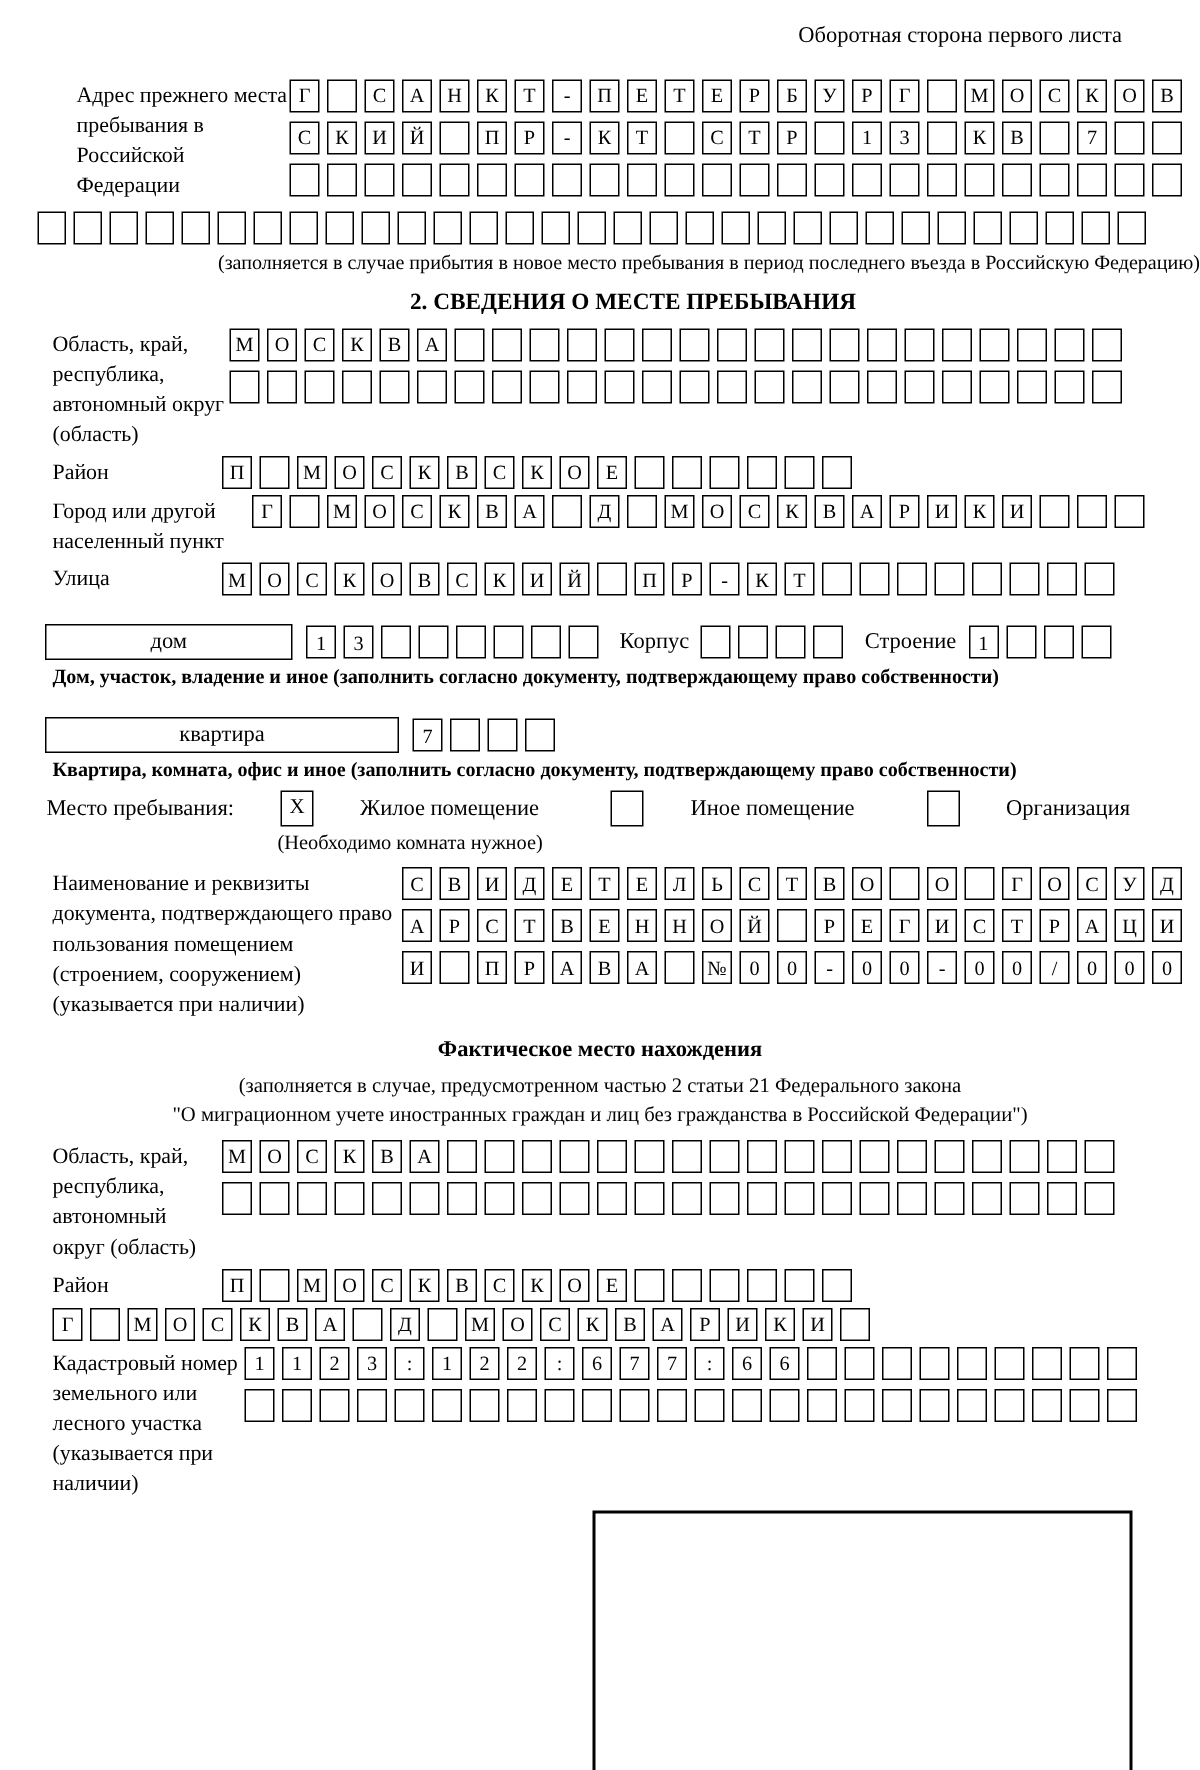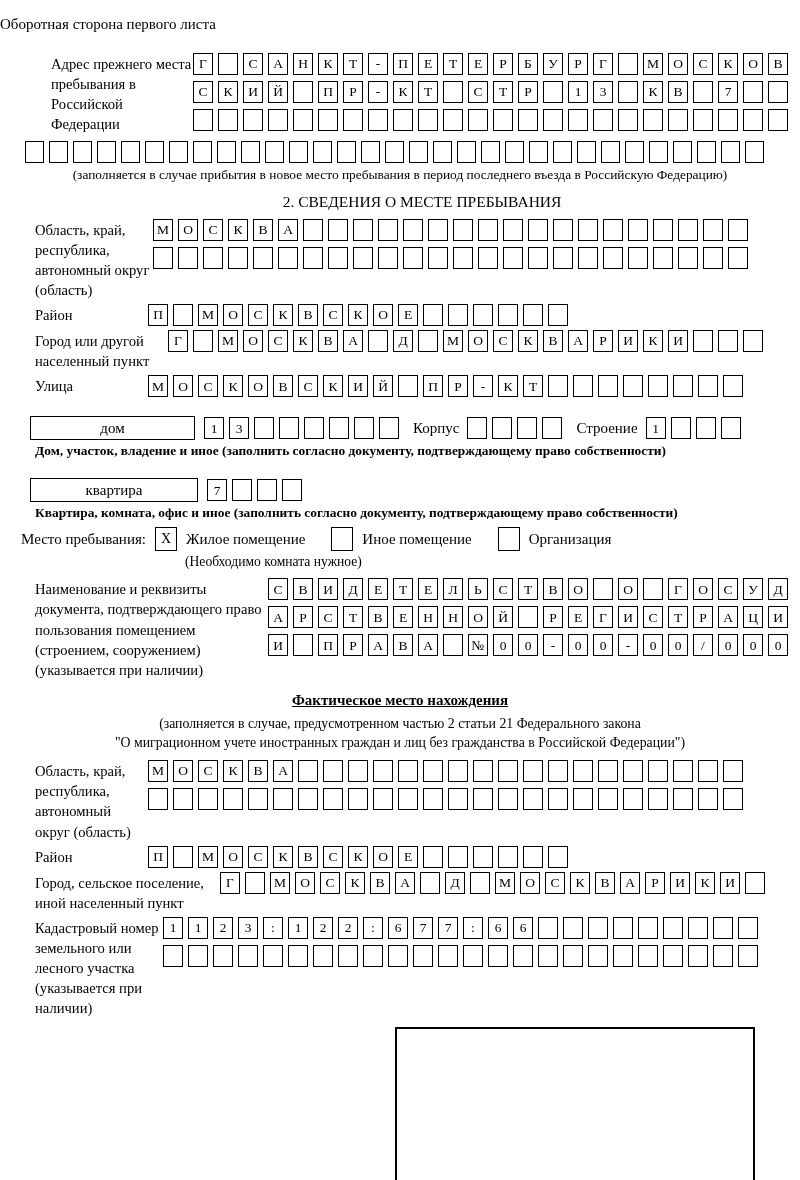--- a/index.html
+++ b/index.html
@@ -1,56 +1,56 @@
 <!DOCTYPE html>
 <html><head>
 <meta charset="utf-8">
 <style>
   html,body { margin:0; padding:0; background:#fff; }
   .page {
     position:relative; width:800px; height:1180px; background:#fff; color:#000;
     font-family:"Liberation Serif","DejaVu Serif",serif; overflow:hidden;
     box-sizing:border-box; padding-top:16px;
   }
-  .header-note { padding-right:52px; font-size:15px; margin-bottom:20px; }
+  .header-note { text-align:right; padding-right:52px; font-size:15px; margin-bottom:20px;padding-left:20px; }
 
   .frow { display:flex; align-items:flex-start; margin-left:35px; }
   .flabel { flex-shrink:0; font-size:14.6px; line-height:1.38; padding-top:1px; }
   .w142{width:142px;margin-left:16px;} .w118{width:118px;} .w113{width:113px;} .w133{width:133px;}
   .w233{width:233px;} .w185{width:185px;} .w128{width:128px;}
 
   .cells { display:flex; gap:5px; }
   .cells-col { display:flex; flex-direction:column; gap:6px; }
   .cell {
     width:20px; height:22px; border:1.6px solid #000; box-sizing:border-box;
     display:flex; align-items:center; justify-content:center;
     font-size:13.5px; line-height:1; flex-shrink:0;
   }
   .cells.narrow .cell { width:19px; }
 
   .full-row { margin:6px 0 0 25px; }
-  .caption { font-size:13.4px; text-align:center; margin-top:4px; }
+  .caption { font-size:13.4px; text-align:right; margin-top:4px; }
   .caption-left { font-size:13.4px; margin:3px 0 6px 35px;font-weight:bold; }
 
-  .section-title { text-align:center; font-weight:normal; font-size:15.5px; margin:10px 0 8px 0;padding-left:44px; }
-  .sub-title { text-align:center; font-weight:bold; font-size:15px; margin:12px 0 6px 0;text-decoration:underline; }
+  .section-title { text-align:center; font-weight:bold; font-size:15.5px; margin:10px 0 8px 0;padding-left:44px; }
+  .sub-title { text-align:center; font-weight:bold; font-size:15px; margin:12px 0 6px 0; }
   .sub-note { text-align:center; font-size:13.8px; line-height:1.35; }
 
   .mt2{margin-top:2px;} .mt4{margin-top:4px;} .mt8{margin-top:8px;}
 
   .wide-box {
     border:1.6px solid #000; height:24px; box-sizing:border-box; flex-shrink:0;
     display:flex; align-items:center; justify-content:center; font-size:15px;
   }
   .house-row, .apt-row { align-items:center; margin-left:30px;margin-top:19px; }
   .dom-box { width:165px; margin-right:9px; }
-  .apt-box { width:168px; margin-right:9px; }
+  .apt-box { width:236px; margin-right:9px; }
   .inline-label { font-size:15px; margin:0 8px 0 14px; white-space:nowrap; }
 
-  .stay-row { display:flex; align-items:center; margin-left:21px; font-size:15px; }
+  .stay-row { display:flex; align-items:center; margin-left:31px; font-size:15px;gap:22px; }
   .chk {
     width:22px; height:24px; border:1.6px solid #000; box-sizing:border-box; flex-shrink:0;
     display:flex; align-items:center; justify-content:center; font-size:14px; margin:0 9px;
   }
   .chk.gap { margin-left:26px; }
   .stay-note { font-size:13.6px; margin:3px 0 8px 185px; }
 
   .mark-box { width:360px; height:178px; border:2px solid #000; box-sizing:border-box; margin:8px 0 0 395px; }
 </style>
 </head>
@@ -526,21 +526,20 @@
         <div class="cell"></div>
         <div class="cell"></div>
         <div class="cell"></div>
         <div class="cell"></div>
         <div class="cell"></div>
         <div class="cell"></div>
       </div>
   </div>
 
   <div class="frow mt4">
-    <div class="flabel w185">Город, сельское поселение, иной населенный пункт</div>
     <div class="cells">
         <div class="cell">Г</div>
         <div class="cell"></div>
         <div class="cell">М</div>
         <div class="cell">О</div>
         <div class="cell">С</div>
         <div class="cell">К</div>
         <div class="cell">В</div>
         <div class="cell">А</div>
         <div class="cell"></div>

